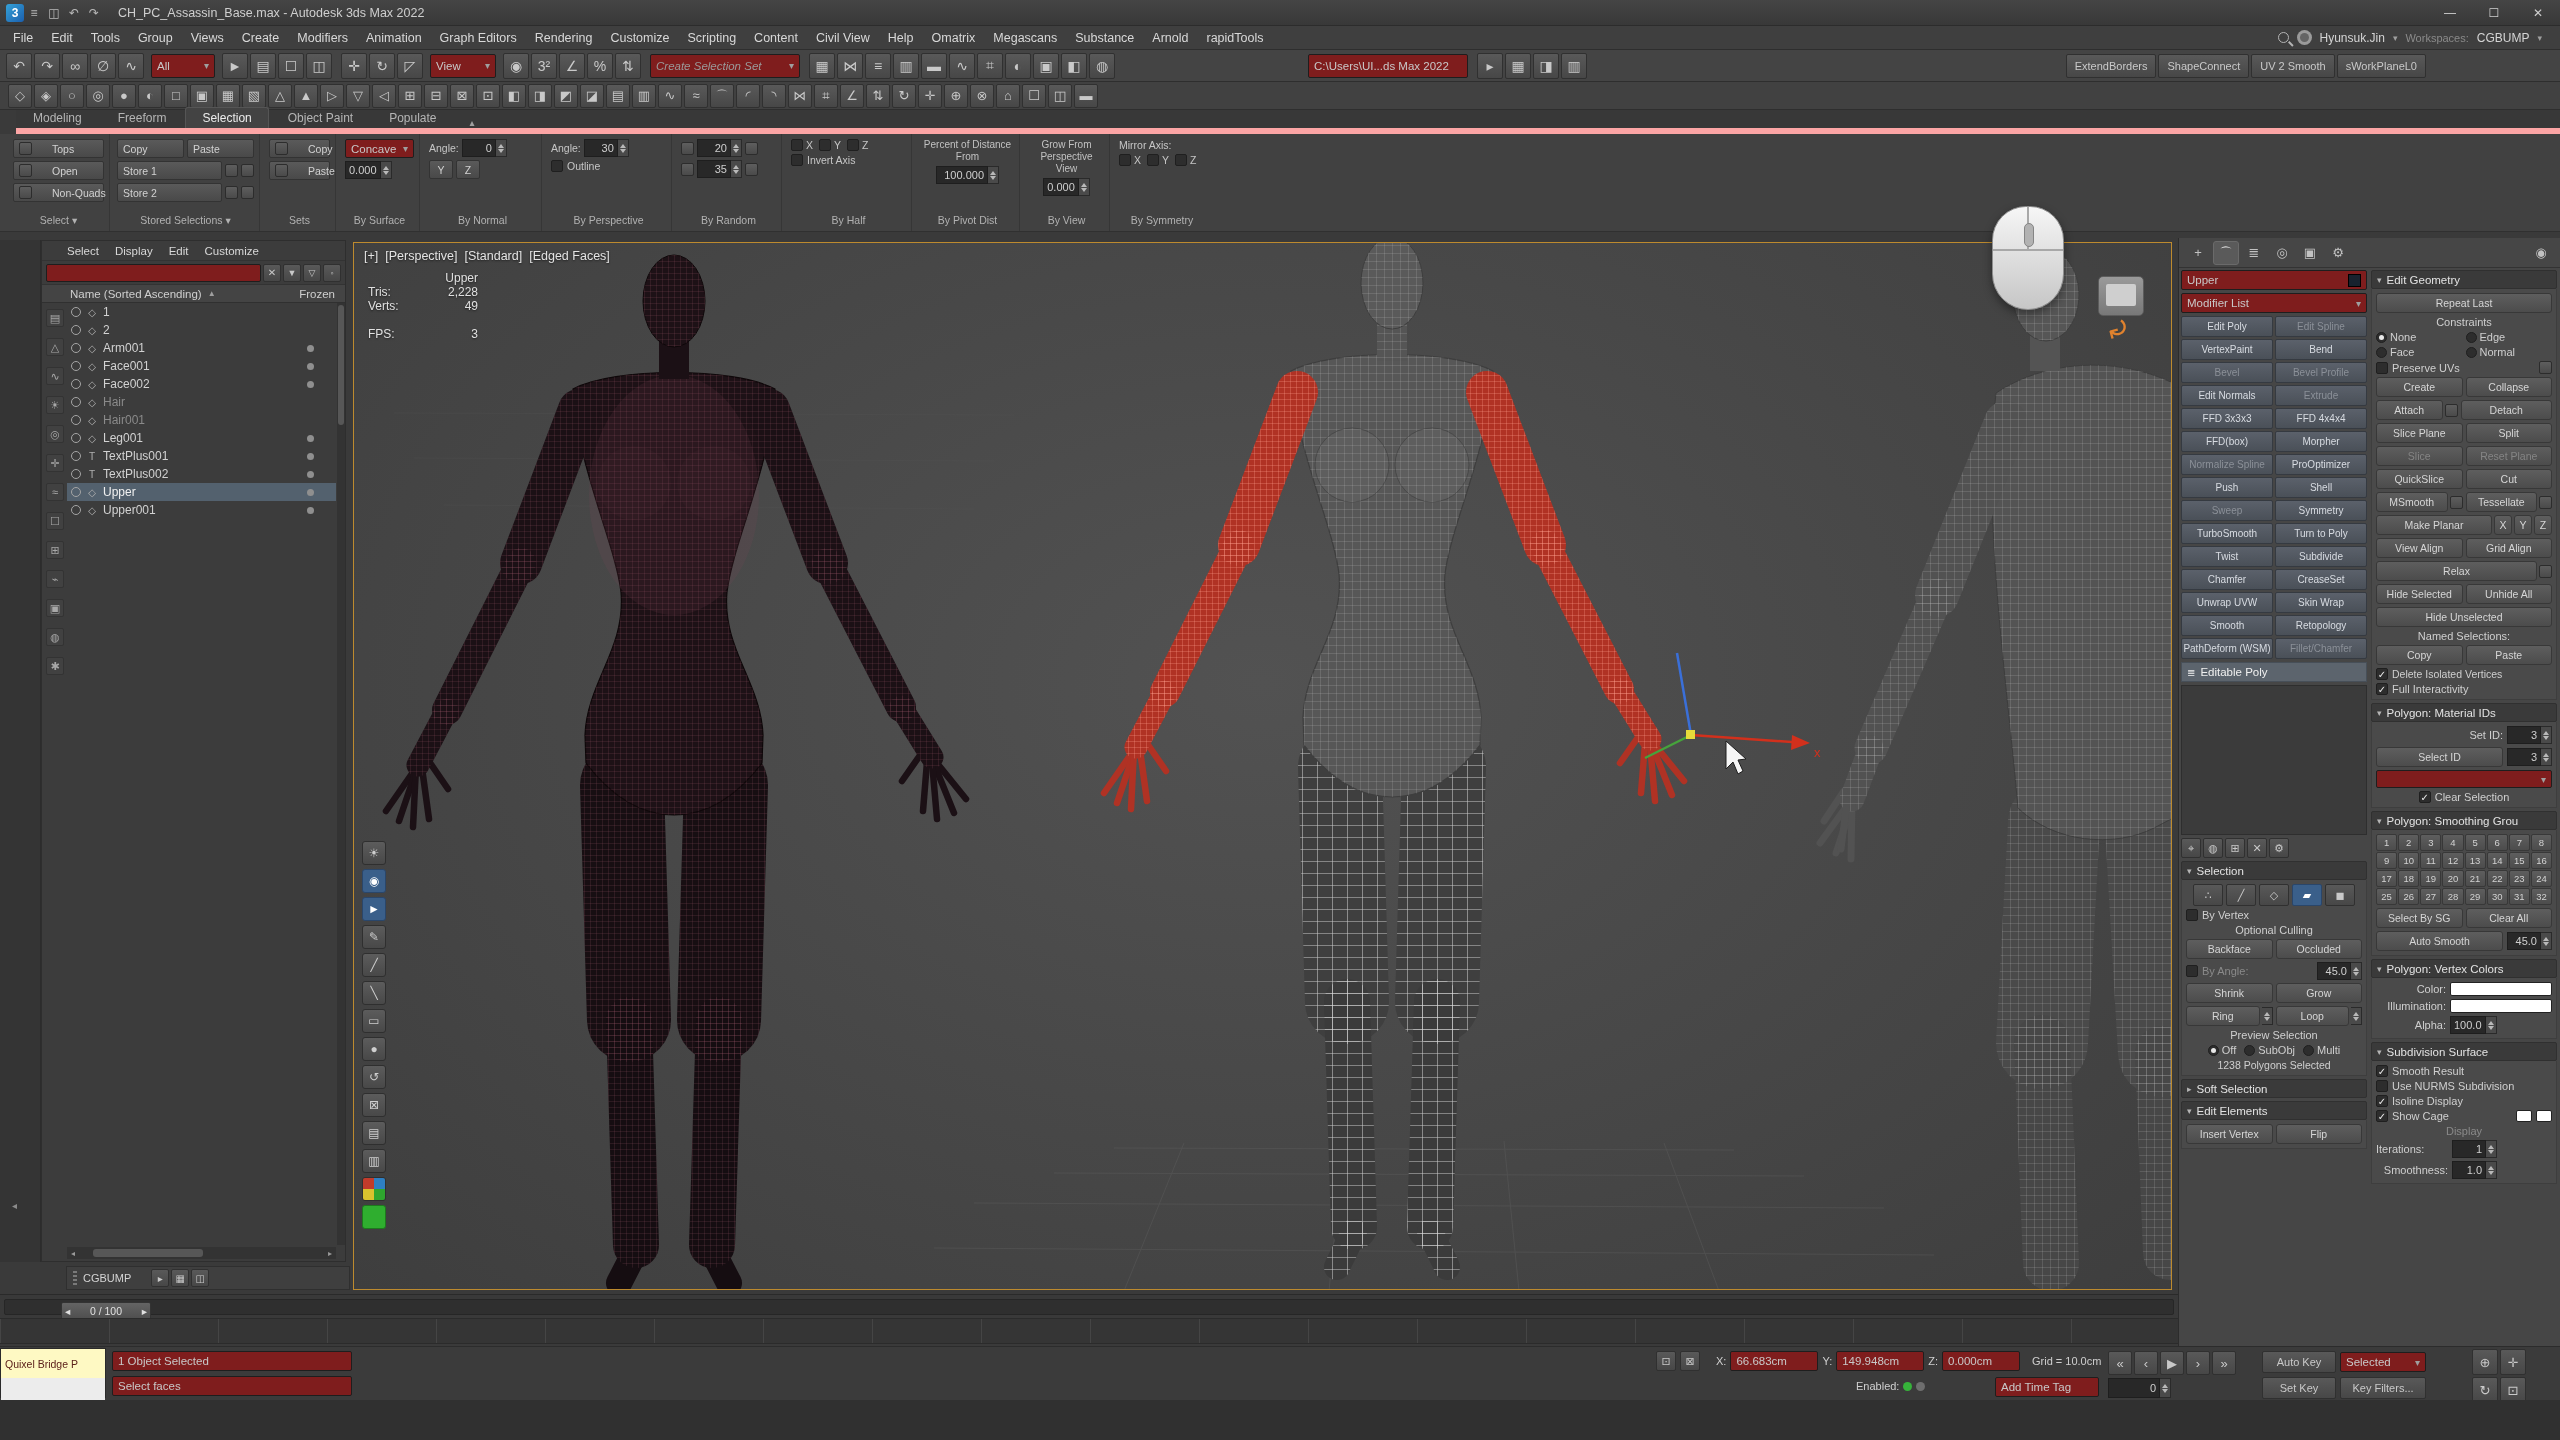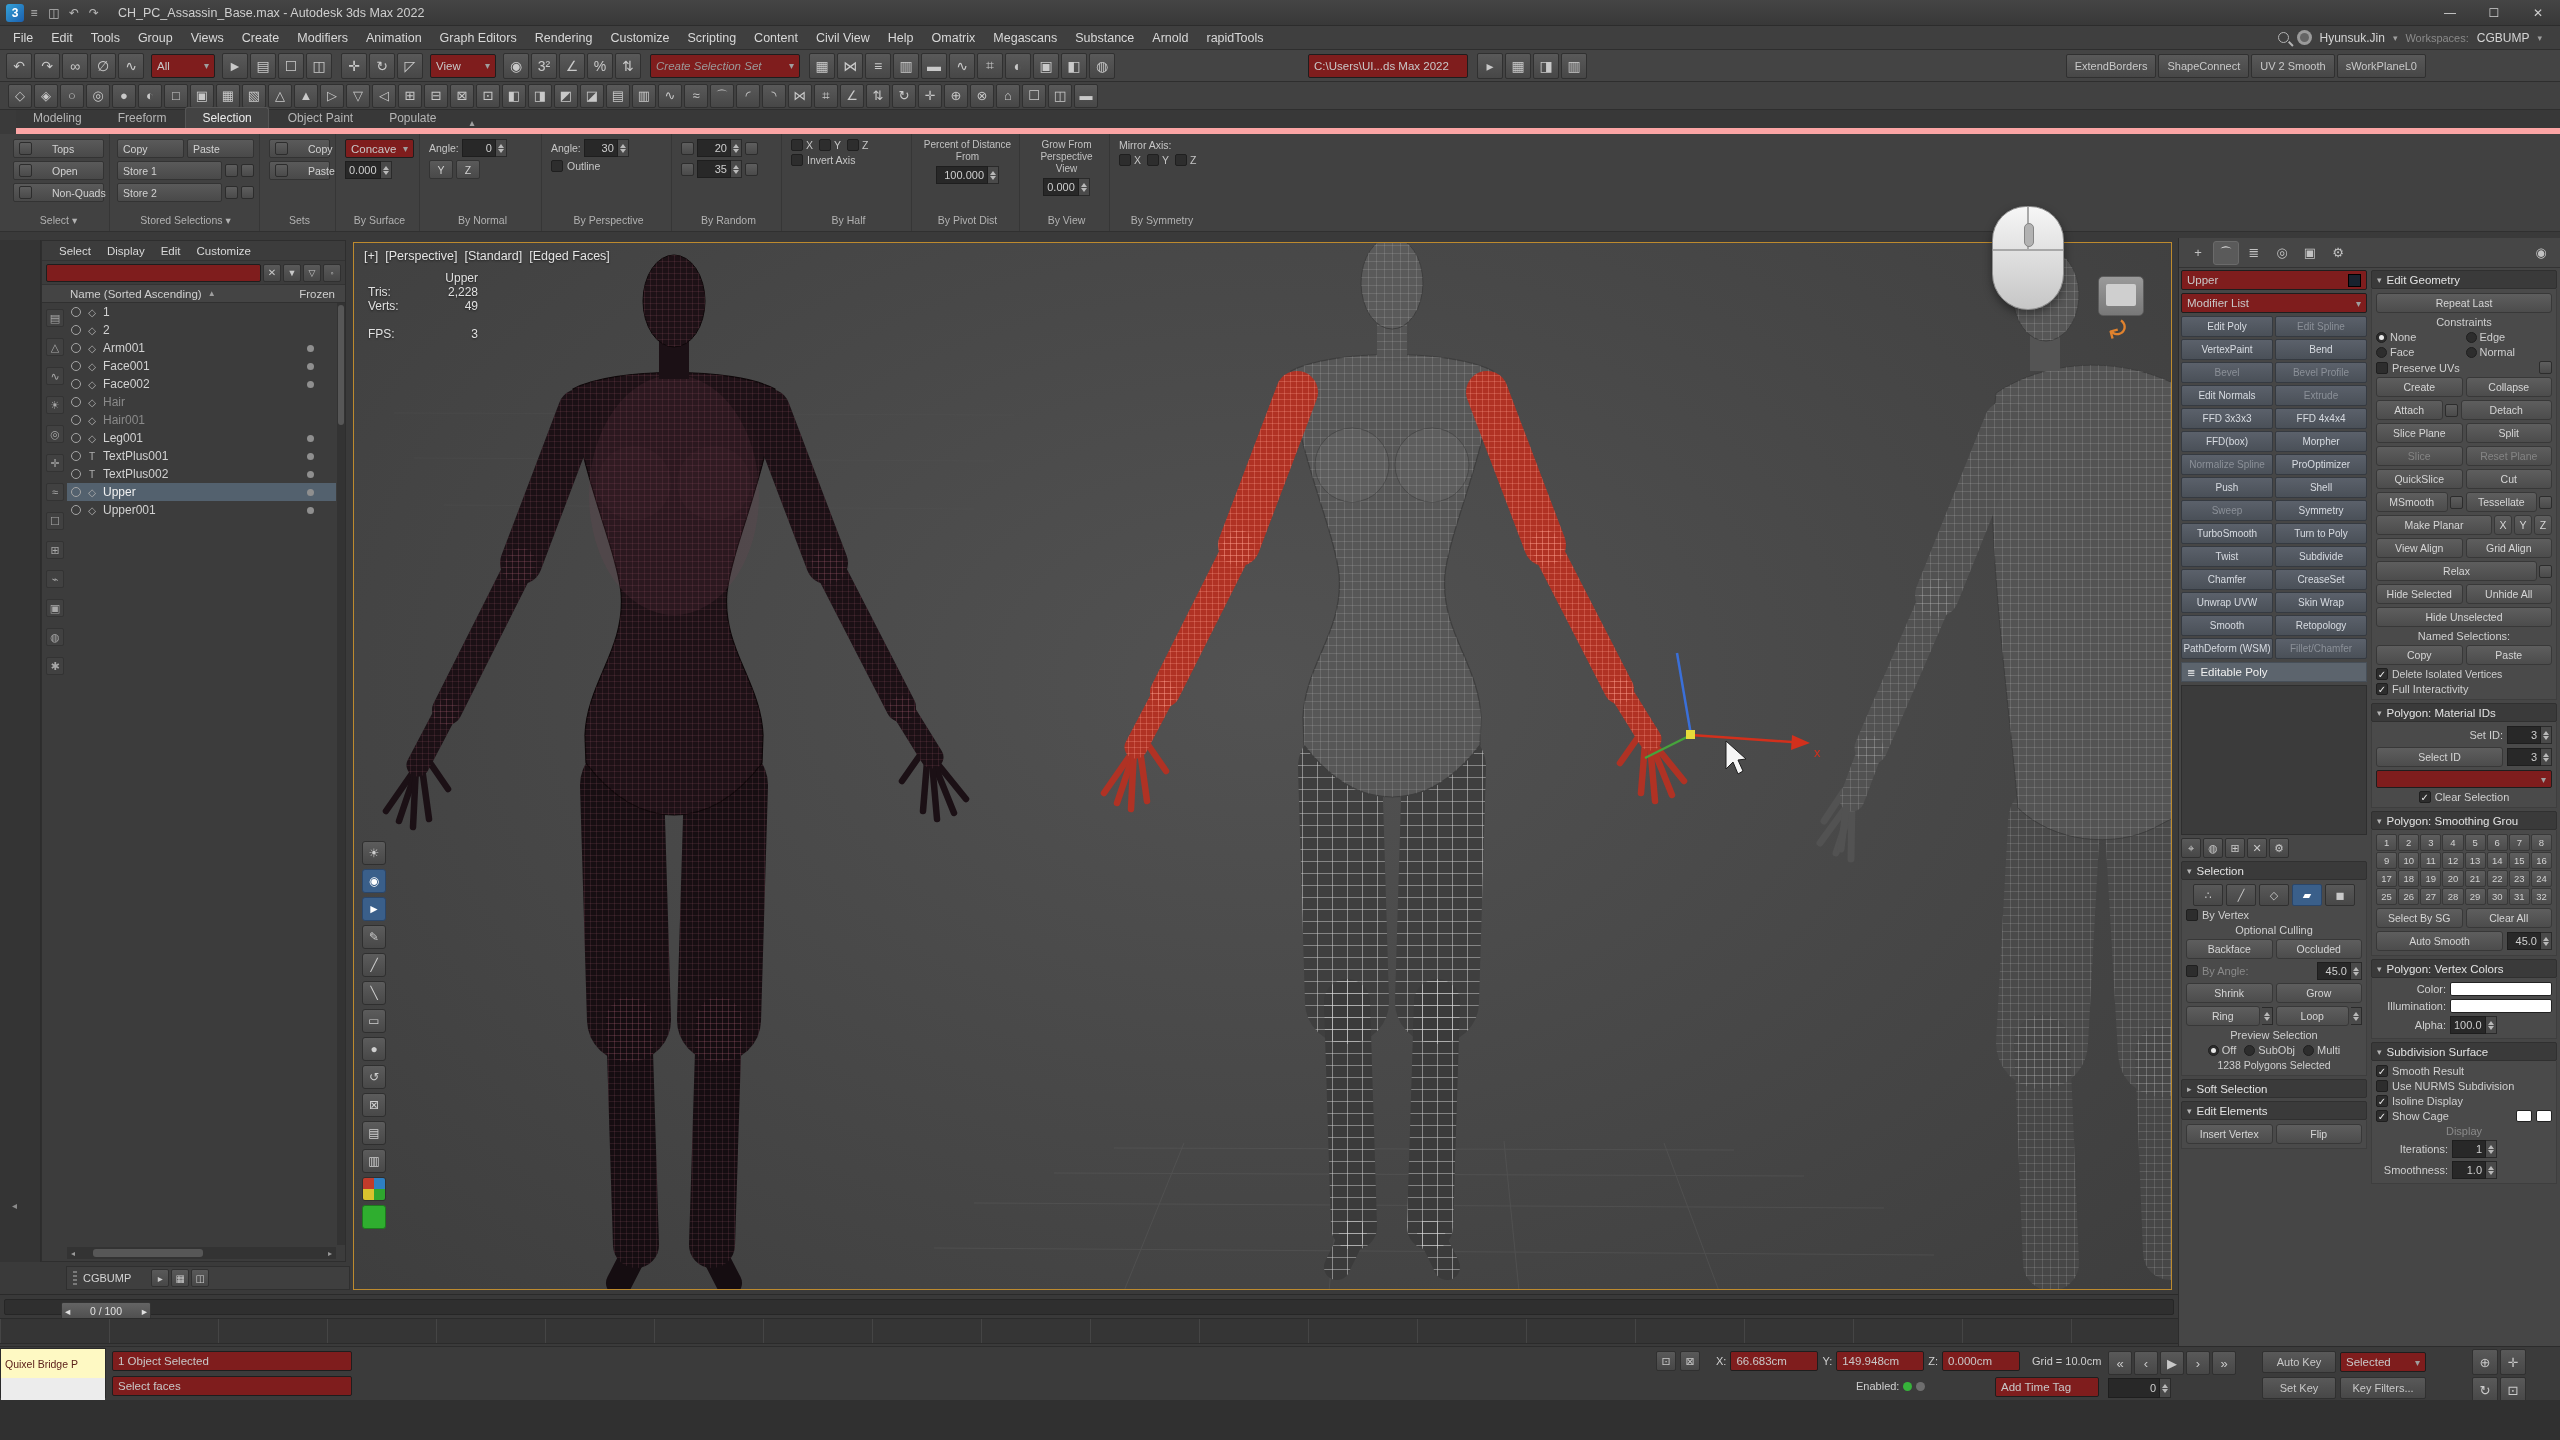--- a/index.html
+++ b/index.html
@@ -58,21 +58,21 @@
 #ribbonbody{left:0;top:134px;width:2560px;height:98px;background:#414141;border-bottom:1px solid #303030}
 .rp{position:absolute;top:0;height:97px;border-right:1px solid #363636}
 .rpin{position:absolute;left:0;right:0;top:2px;height:76px;padding:3px 5px;display:flex;flex-direction:column;gap:3px}
 .rfoot{position:absolute;top:80px;left:0;right:0;height:15px;text-align:center;font-size:10.5px;color:#b2b2b2;white-space:nowrap}
 .rbtn{height:19px;font-size:10.5px;display:flex;align-items:center;gap:20px;background:linear-gradient(#5a5a5a,#494949);border:1px solid #333;border-radius:2px;padding:0 5px;color:#d2d2d2;white-space:nowrap}
 .rlab{font-size:10.5px;color:#c6c6c6;white-space:nowrap}
 .small-cap{font-size:10px;color:#c2c2c2;text-align:center;line-height:1.2;white-space:normal}
 
 #leftdock{left:0;top:240px;width:41px;height:1022px;background:#343434;border-right:1px solid #2c2c2c}
 #explorer{left:41px;top:240px;width:305px;height:1022px;background:#3c3c3c;border:1px solid #2e2e2e}
-#xmenu{height:20px;display:flex;align-items:center;padding:0 10px;gap:2px;border-bottom:1px solid #333}
+#xmenu{height:20px;display:flex;align-items:center;padding:0 18px;gap:2px;border-bottom:1px solid #333}
 #xmenu .mitem{font-size:11.5px;height:20px;padding:0 7px}
 #xsearch{height:24px;display:flex;align-items:center;gap:2px;padding:0 4px;border-bottom:1px solid #333}
 #xheader{height:18px;background:#444;border-bottom:1px solid #303030;display:flex;align-items:center;font-size:11.5px;color:#cfcfcf;padding-left:28px}
 .xstrip{position:absolute;left:2px;top:64px;width:22px;display:flex;flex-direction:column;gap:11px;align-items:center;padding-top:4px}
 .xsicon{width:18px;height:18px;display:flex;align-items:center;justify-content:center;color:#a8a8a8;font-size:11px;background:#414141;border:1px solid #333;border-radius:2px}
 .xrows{position:absolute;left:25px;top:62px;right:9px}
 .xrow{height:18px;display:flex;align-items:center;gap:5px;padding:0 4px;font-size:12px;color:#d2d2d2;position:relative}
 .xrow.sel{background:#53616e;color:#f0f0f0}
 .xeye{width:10px;height:10px;border:1.2px solid #a5a5a5;border-radius:50%;flex:none}
 .xtype{width:12px;text-align:center;font-size:10px;color:#b0b0b0;flex:none}
@@ -1376,21 +1376,21 @@
                 <span class="lab">Isoline Display</span>
               </div>
             <div class="row g4">
                 <span class="cb on"></span>
                 <span class="lab">Show Cage</span>
                 <span class="swsm" style="margin-left:auto"></span>
                 <span class="swsm"></span>
               </div>
             <div class="lab dim" style="text-align:center">Display</div>
             <div class="row g4">
-                <span class="lab" style="width:72px;text-align:right">Iterations:</span>
+                <span class="lab" style="width:72px;">Iterations:</span>
                 <div class="spin">
                   <span class="v">1</span>
                   <span class="ar">
                     <i class="up"></i>
                     <i class="dn"></i>
                   </span>
                 </div>
               </div>
             <div class="row g4">
                 <span class="lab" style="width:72px;text-align:right">Smoothness:</span>

